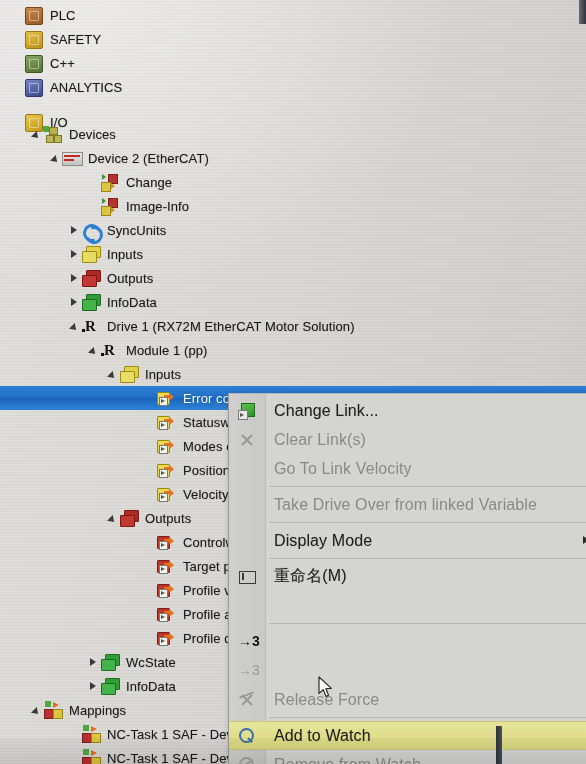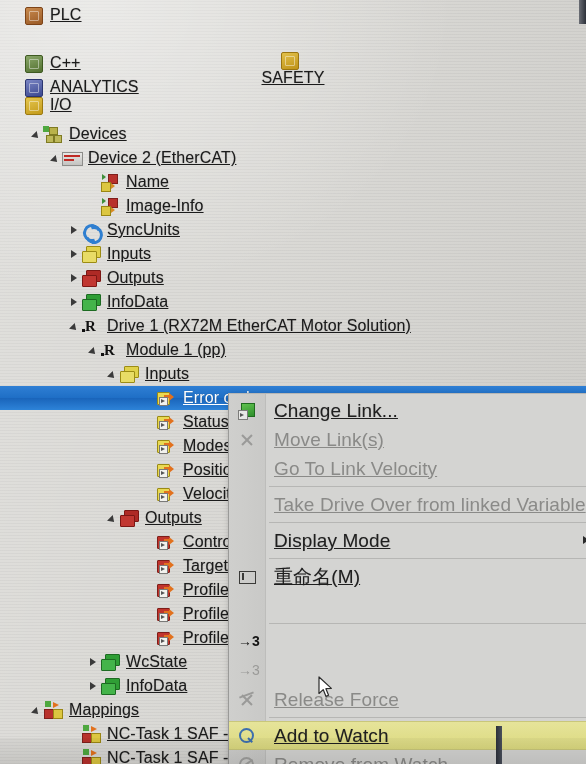--- a/index.html
+++ b/index.html
@@ -81,24 +81,23 @@
     margin-top: 3px;
     transform: rotate(-45deg);
   }
   .ico {
     width: 19px; height: 18px;
     flex: 0 0 auto;
     margin-right: 7px;
     position: relative;
   }
   .label {
-    font-size: 16px;
+    font-size: 13px;
     letter-spacing: 0.1px;
     text-shadow: 0 0 1.1px rgba(0,0,0,0.30);
-    text-decoration: underline;
   }
 
   
   .row.selected {
     background: linear-gradient(180deg, #2f7fd4 0%, #1f6fc6 48%, #1a65bb 52%, #2d83d8 100%);
   }
   .row.selected .label { color: #ffffff; text-shadow: 0 0 1px rgba(0,0,0,0.35); }
 
   
   .ic-sq {
@@ -219,24 +218,23 @@
     padding-left: 0;
     white-space: nowrap;
   }
   .mi .mico {
     width: 36px; height: 29px;
     flex: 0 0 auto;
     position: relative;
   }
   .mi .mtext {
     padding-left: 9px;
-    font-size: 19px;
+    font-size: 16px;
     letter-spacing: 0.1px;
     text-shadow: 0 0 1px rgba(0,0,0,0.22);
-    text-decoration: underline;
   }
   .mi.disabled .mtext { color: #8a8a88; text-shadow: none; }
   .mi.hl {
     background: linear-gradient(180deg,#e6e49a,#dbd97f);
     border-top: 1px solid #c9c77a;
     border-bottom: 1px solid #c9c77a;
     height: 27px;
   }
   .msep {
     height: 1px;
@@ -310,21 +308,21 @@
       <div class="row" style="top: 3px;">
         <span style="width: 10px; flex: 0 0 auto;"></span>
         <span class="twisty"></span>
         <span class="ico">
           <span class="ic-sq ic-plc">
             <span class="mk"></span>
           </span>
         </span>
         <span class="label">PLC</span>
       </div>
-      <div class="row" style="top: 27px; flex-direction: column;">
+      <div class="row" style="top: 27px;">
         <span style="width: 10px; flex: 0 0 auto;"></span>
         <span class="twisty"></span>
         <span class="ico">
           <span class="ic-sq ic-safety">
             <span class="mk"></span>
           </span>
         </span>
         <span class="label">SAFETY</span>
       </div>
       <div class="row" style="top: 51px;">
@@ -340,21 +338,21 @@
       <div class="row" style="top: 75px;">
         <span style="width: 10px; flex: 0 0 auto;"></span>
         <span class="twisty"></span>
         <span class="ico">
           <span class="ic-sq ic-analytics">
             <span class="mk"></span>
           </span>
         </span>
         <span class="label">ANALYTICS</span>
       </div>
-      <div class="row" style="top: 93px;">
+      <div class="row" style="top: 110px;">
         <span style="width: 10px; flex: 0 0 auto;"></span>
         <span class="twisty"></span>
         <span class="ico">
           <span class="ic-sq ic-io">
             <span class="mk"></span>
           </span>
         </span>
         <span class="label">I/O</span>
       </div>
       <div class="row" style="top: 122px;">
@@ -385,21 +383,21 @@
       </div>
       <div class="row" style="top: 170px;">
         <span style="width: 86px; flex: 0 0 auto;"></span>
         <span class="twisty"></span>
         <span class="ico ic-img">
           <span class="a1"></span>
           <span class="rs"></span>
           <span class="ys"></span>
           <span class="a2"></span>
         </span>
-        <span class="label">Name</span>
+        <span class="label">Change</span>
       </div>
       <div class="row" style="top: 194px;">
         <span style="width: 86px; flex: 0 0 auto;"></span>
         <span class="twisty"></span>
         <span class="ico ic-img">
           <span class="a1"></span>
           <span class="rs"></span>
           <span class="ys"></span>
           <span class="a2"></span>
         </span>
@@ -668,21 +666,21 @@
               <span class="sq"></span>
               <span class="tag"></span>
             </span>
           </span>
           <span class="mtext">Change Link...</span>
         </div>
         <div class="mi disabled">
           <span class="mico">
             <span class="mg mg-x"></span>
           </span>
-          <span class="mtext">Move Link(s)</span>
+          <span class="mtext">Clear Link(s)</span>
         </div>
         <div class="mi disabled">
           <span class="mico"></span>
           <span class="mtext">Go To Link Velocity</span>
         </div>
         <div class="msep"></div>
         <div class="mi disabled">
           <span class="mico"></span>
           <span class="mtext">Take Drive Over from linked Variable</span>
         </div>

